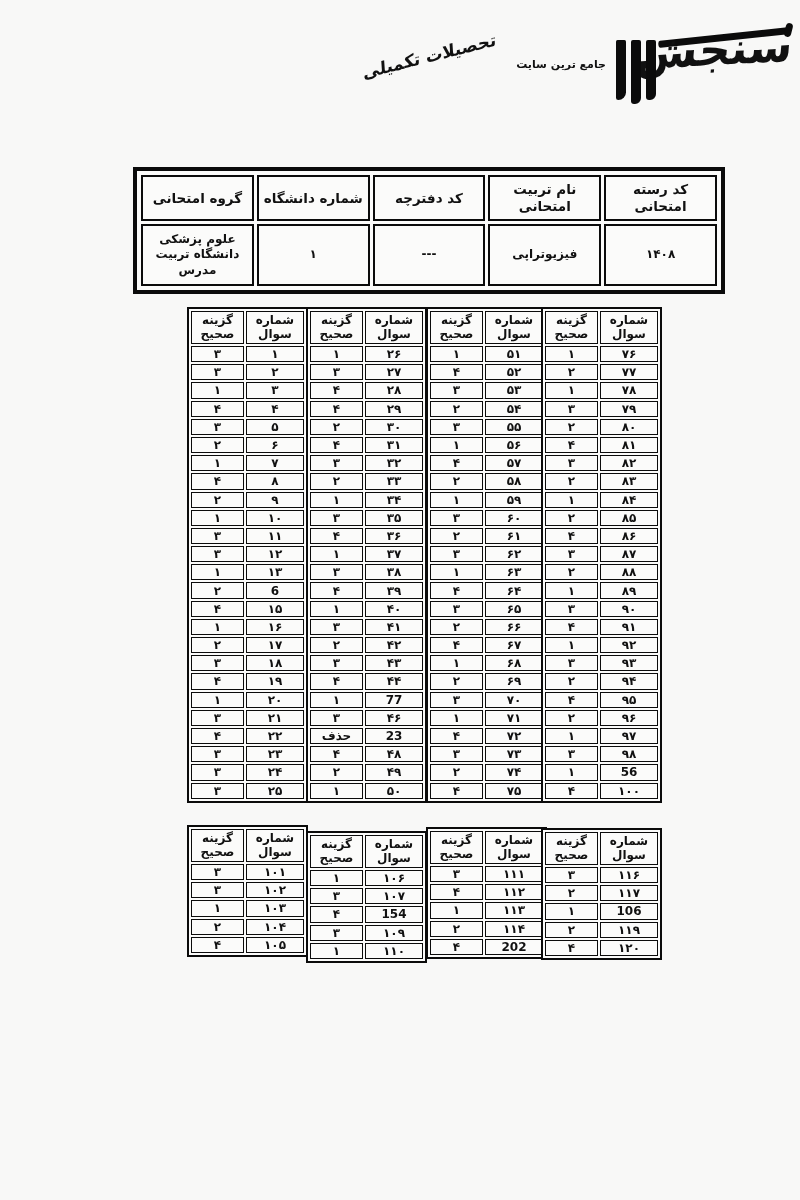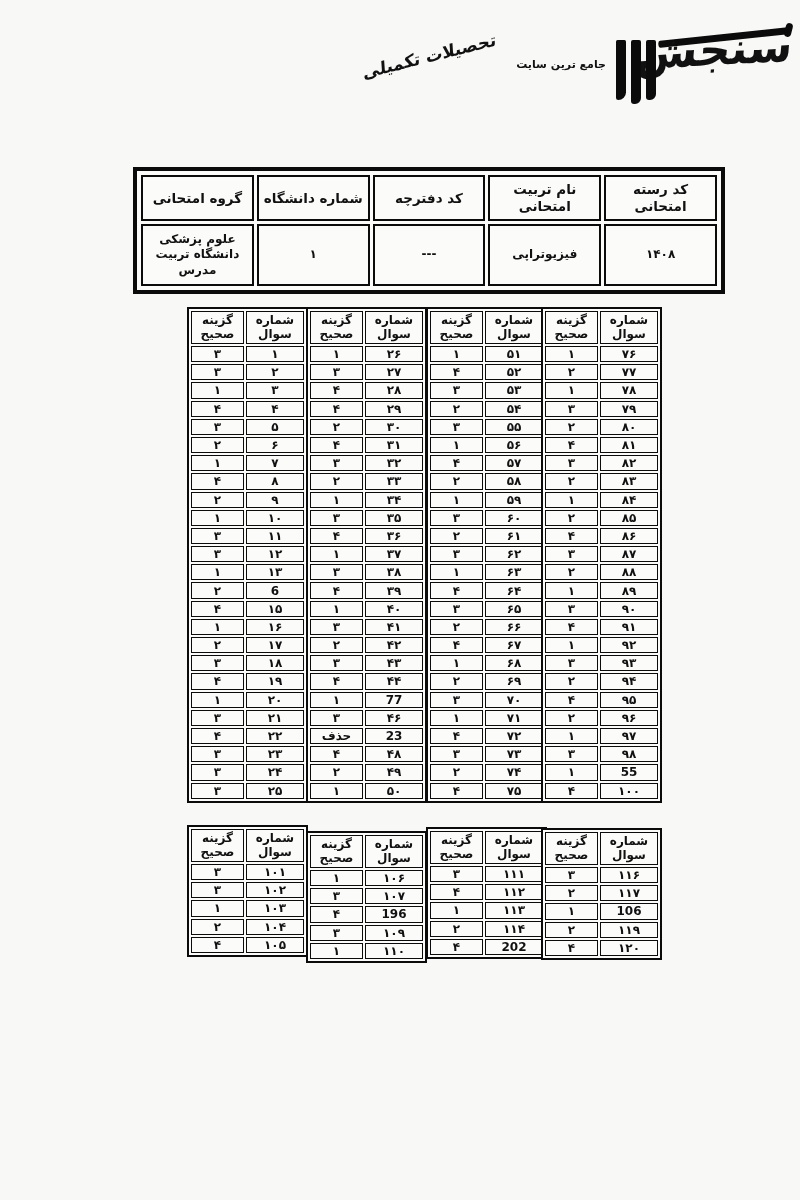--- a/index.html
+++ b/index.html
@@ -534,21 +534,21 @@
         </tr>
         <tr>
           <td class="qcell">۹۷</td>
           <td class="acell">۱</td>
         </tr>
         <tr>
           <td class="qcell">۹۸</td>
           <td class="acell">۳</td>
         </tr>
         <tr>
-          <td class="qcell">55</td>
+          <td class="qcell">56</td>
           <td class="acell">۱</td>
         </tr>
         <tr>
           <td class="qcell">۱۰۰</td>
           <td class="acell">۴</td>
         </tr>
       </tbody>
   </table>
 </div>
 
@@ -593,21 +593,21 @@
       <tbody>
         <tr>
           <td class="qcell">۱۰۶</td>
           <td class="acell">۱</td>
         </tr>
         <tr>
           <td class="qcell">۱۰۷</td>
           <td class="acell">۳</td>
         </tr>
         <tr>
-          <td class="qcell">196</td>
+          <td class="qcell">154</td>
           <td class="acell">۴</td>
         </tr>
         <tr>
           <td class="qcell">۱۰۹</td>
           <td class="acell">۳</td>
         </tr>
         <tr>
           <td class="qcell">۱۱۰</td>
           <td class="acell">۱</td>
         </tr>

